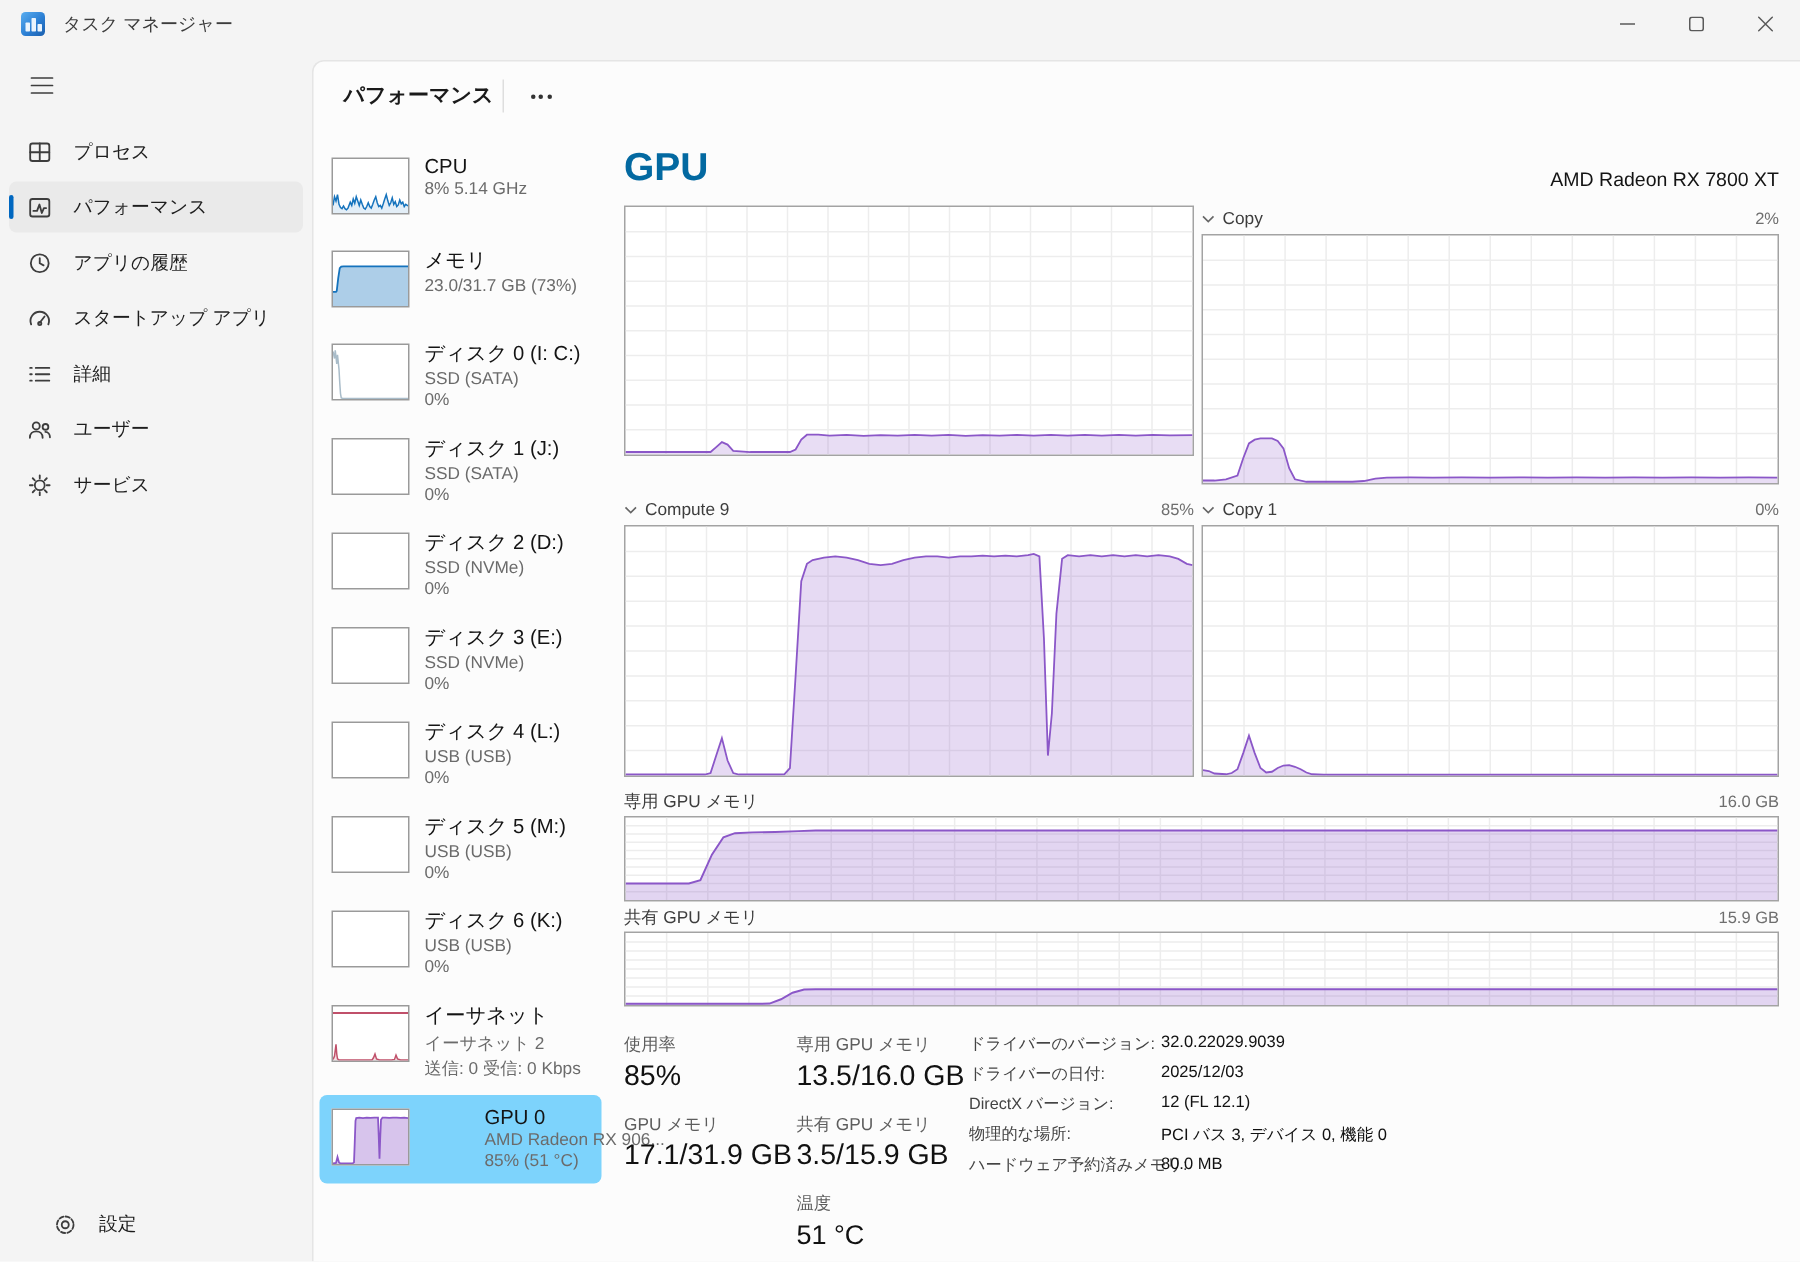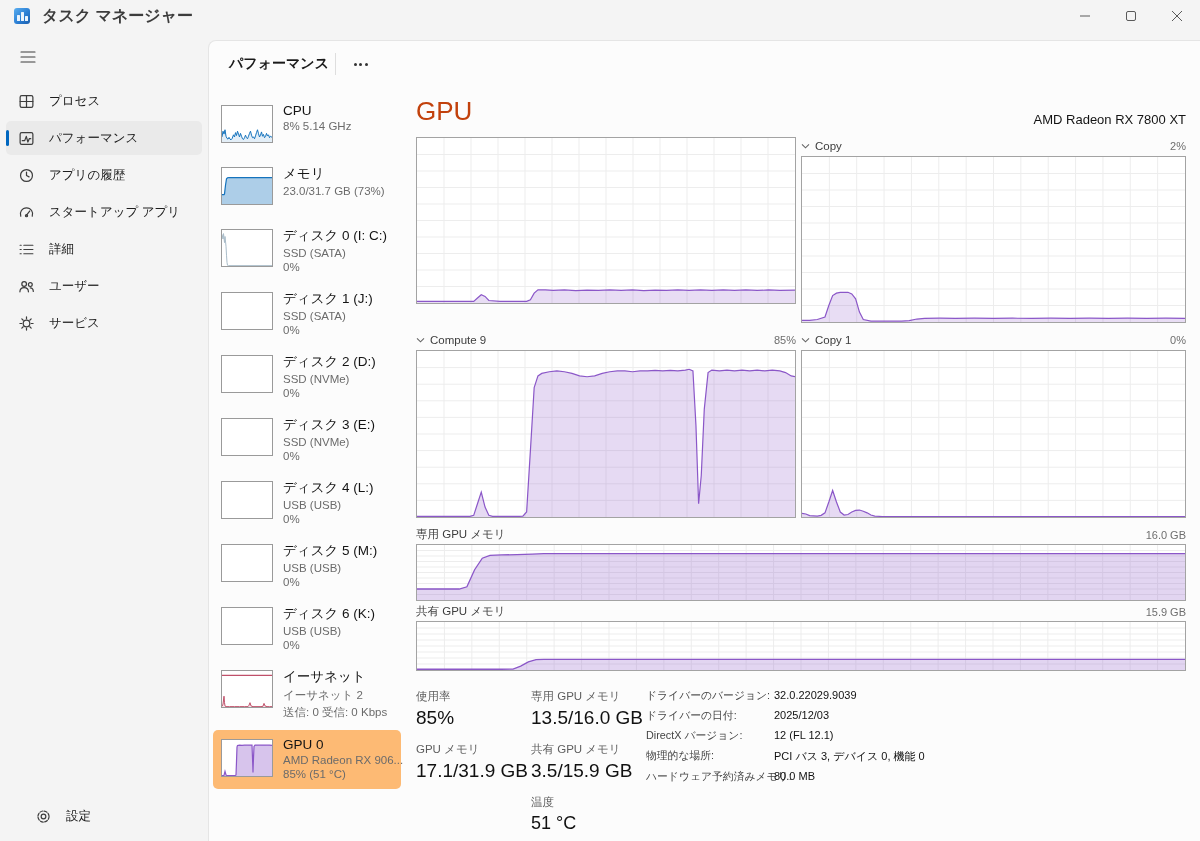--- a/index.html
+++ b/index.html
@@ -9,21 +9,21 @@
     font-family:"Liberation Sans","DejaVu Sans",sans-serif;font-size:12px;
   }
   
   .titlebar{position:absolute;top:0;left:0;right:0;height:32px;display:flex;align-items:center;}
   .app-icon{width:16px;height:16px;margin-left:14px;border-radius:3px;
     background:linear-gradient(135deg,#5aaef0 0%,#2b7fd4 55%,#1b5fae 100%);position:relative;}
   .app-icon i{position:absolute;bottom:3px;width:3px;background:#eaf4fd;border-radius:0.5px;}
   .app-icon i:nth-child(1){left:2.5px;height:6px;}
   .app-icon i:nth-child(2){left:6.5px;height:9px;}
   .app-icon i:nth-child(3){left:10.5px;height:5px;}
-  .titlebar-title{margin-left:12px;font-size:16px;color:#3c3c3c;font-weight:bold;}
+  .titlebar-title{margin-left:12px;font-size:12px;color:#3c3c3c;}
   .win-controls{position:absolute;right:0;top:0;display:flex;}
   .win-btn{width:46px;height:32px;display:flex;align-items:center;justify-content:center;color:#5a5a5a;cursor:default;}
   
   .sidebar{position:absolute;top:32px;left:0;width:208px;bottom:0;}
   .hamburger{width:40px;height:34px;margin:8px 0 10px 8px;display:flex;align-items:center;justify-content:center;border-radius:5px;}
   .nav-item{height:34px;margin:3px 6px;display:flex;align-items:center;border-radius:5px;position:relative;}
   .nav-item .nicon{width:17px;height:17px;margin-left:12px;flex:0 0 auto;display:flex;}
   .nav-item .nlabel{margin-left:14px;font-size:12.5px;color:#1d1d1d;white-space:nowrap;}
   .nav-item.selected{background:#eaeaea;}
   .nav-item.selected::before{content:"";position:absolute;left:0;top:9px;bottom:9px;width:3px;border-radius:2px;background:#0067c0;}
@@ -35,29 +35,29 @@
     border-top-left-radius:8px;border-top:1px solid #e5e5e5;border-left:1px solid #e5e5e5;}
   .card-header{height:46px;display:flex;align-items:center;padding:0 14px 0 20px;}
   .card-title{font-size:14px;font-weight:700;}
   .run-task{margin-left:auto;display:flex;align-items:center;gap:9px;padding:6px 10px;border-radius:4px;font-size:12.5px;color:#1a1a1a;}
   .hdr-divider{width:1px;height:22px;background:#dedede;margin:0 6px;}
   .more-btn{padding:4px 12px;border-radius:4px;display:flex;align-items:center;gap:2.5px;}
   .more-btn b{width:3px;height:3px;border-radius:50%;background:#333;}
   
   .perf-list{position:absolute;top:55px;left:4px;width:188px;}
   .perf-item{display:flex;align-items:flex-start;padding:7px 6px 7px 8px;border-radius:5px;margin-bottom:3px;min-height:45px;}
-  .perf-item.selected{background:#fdba74;}
+  .perf-item.selected{background:#7dd3fc;gap:40px;}
   .thumb{width:50px;height:36px;background:#fff;border:1px solid #9a9a9a;flex:0 0 auto;margin-top:2px;}
   .perf-text{margin-left:10px;min-width:0;}
   .perf-title{font-size:13.5px;color:#141414;white-space:nowrap;}
   .perf-sub{font-size:11.5px;color:#6b6b6b;margin-top:2px;white-space:nowrap;}
   
   .gpu-pane{position:absolute;left:207px;top:55px;width:770px;height:740px;}
   .gpu-header{position:absolute;left:0;top:0;width:770px;display:flex;align-items:flex-end;}
-  .gpu-title{font-size:26px;font-weight:400;color:#c2410c;text-align:right;}
+  .gpu-title{font-size:26px;font-weight:700;color:#0369a1;text-align:right;}
   .gpu-device{margin-left:auto;font-size:13px;color:#141414;}
   .chart-wrap{position:absolute;}
   .chart-head{display:flex;align-items:center;height:17px;margin-bottom:2px;}
   .chart-title{font-size:11.5px;color:#3d3d3d;margin-left:5px;}
   .chart-head .chev{flex:0 0 auto;}
   .chart-value{margin-left:auto;font-size:11px;color:#6e6e6e;}
   .chart-box{background:#fff;border:1px solid #a3a3a3;}
   .chart-box svg{width:100%;height:100%;display:block;}
   
   .stats{position:absolute;left:0;top:593px;width:770px;display:flex;align-items:flex-start;}

